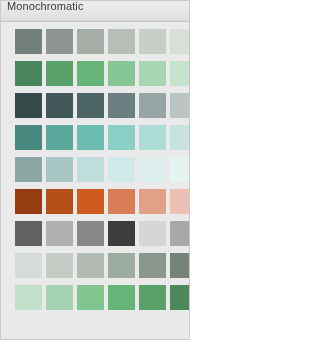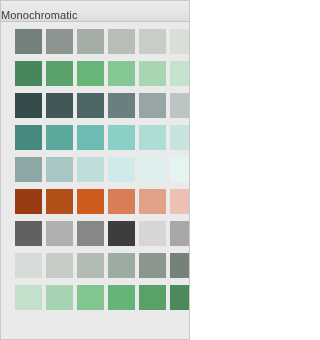--- a/index.html
+++ b/index.html
@@ -18,22 +18,22 @@
     background: #eaeaea;
     border: 1px solid #c9c9c9;
     overflow: hidden;
   }
   #titlebar {
     height: 21px;
     box-sizing: border-box;
     background: linear-gradient(to bottom, #ececec 0%, #e6e6e6 55%, #dcdcdc 100%);
     border-bottom: 1px solid #c4c4c4;
     display: flex;
-    align-items: flex-end;
-    padding-left: 0;
+    align-items: flex-start;
+    padding-left: 6px;
   }
   #titlebar .title-text {
     font-size: 11px;
     color: #3b3b3b;
     letter-spacing: 0.1px;
     line-height: 1;
     white-space: nowrap;
   }
   #swatch-area {
     position: relative;

